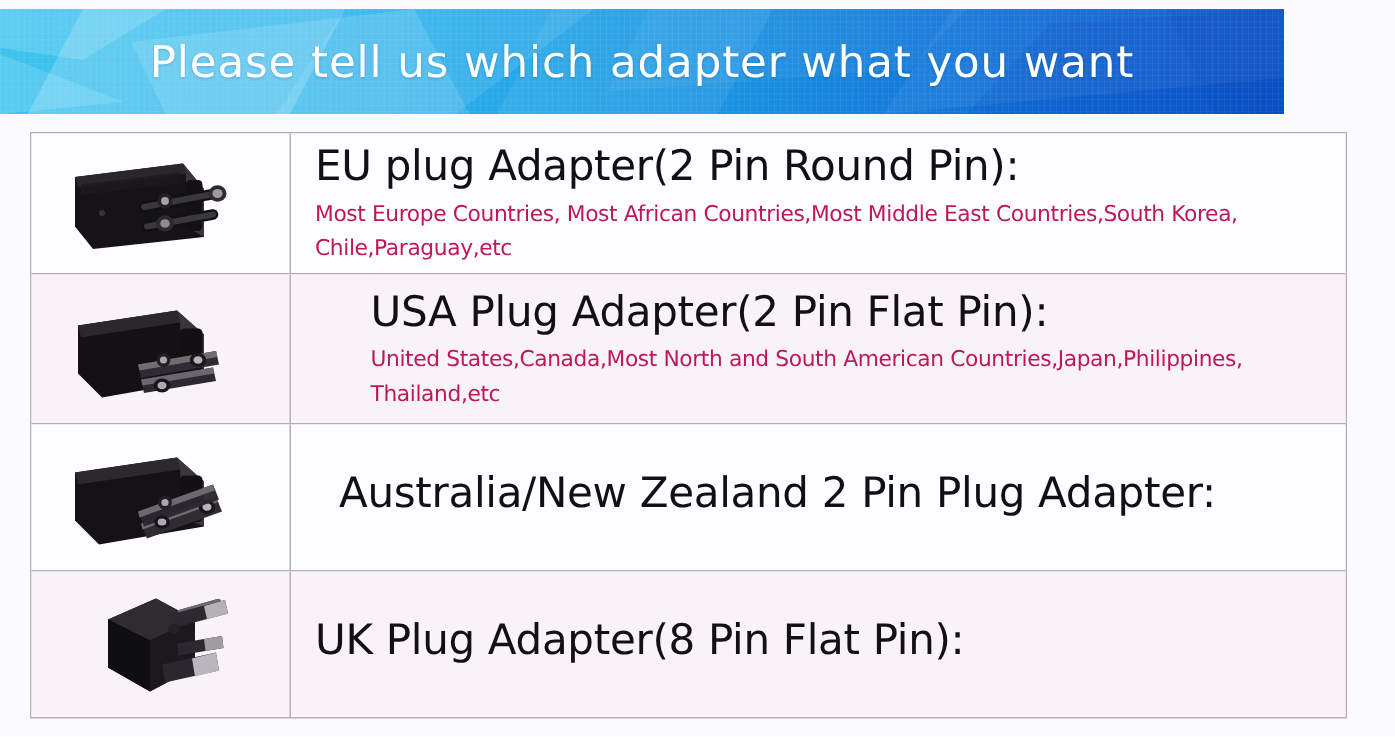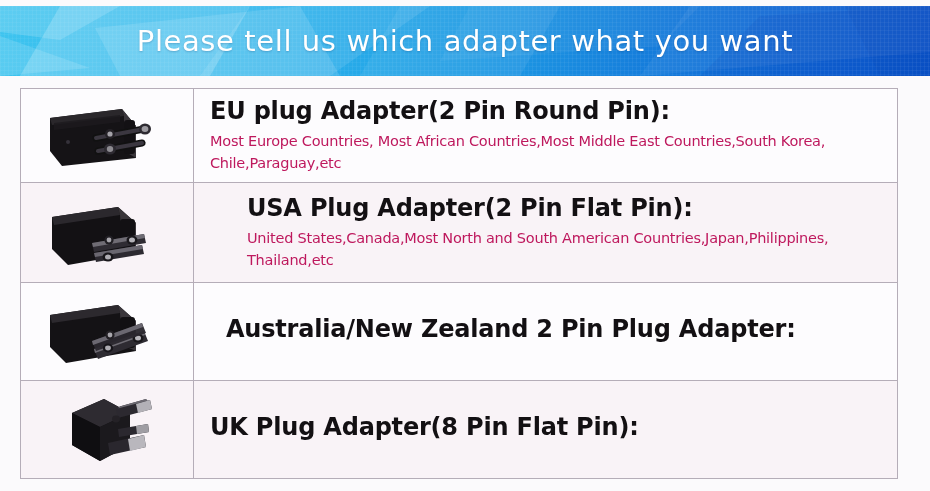--- a/index.html
+++ b/index.html
@@ -19,21 +19,21 @@
     height: 491px;
     background: #fbfafc;
     box-sizing: border-box;
   }
 
   
   .banner {
     position: absolute;
     left: 0;
     top: 6px;
-    width: 930px;
+    width: 856px;
     height: 70px;
     overflow: hidden;
     background: linear-gradient(95deg,
         #3ec4ef 0%,
         #35bced 12%,
         #2fb6ec 26%,
         #26a8e8 40%,
         #1c94e2 56%,
         #1479da 72%,
         #0f63d2 86%,
@@ -109,22 +109,22 @@
     flex-direction: column;
     justify-content: center;
   }
   .r1 { height: 94px; }
   .r2 { height: 100px; gap: 37px; }
   .r3 { height: 98px; gap: 16px; }
   .r4 { height: 97px; }
 
   .title-line {
     font-family: "DejaVu Sans", sans-serif;
-    font-size: 24px;
-    font-weight: bold;
+    font-size: 28px;
+    font-weight: normal;
     color: #131013;
     line-height: 1.18;
     margin-bottom: 5px;
     letter-spacing: -0.2px;
   }
   .desc-line {
     font-family: "DejaVu Sans", sans-serif;
     font-size: 14.5px;
     font-weight: 400;
     color: #be185d;

